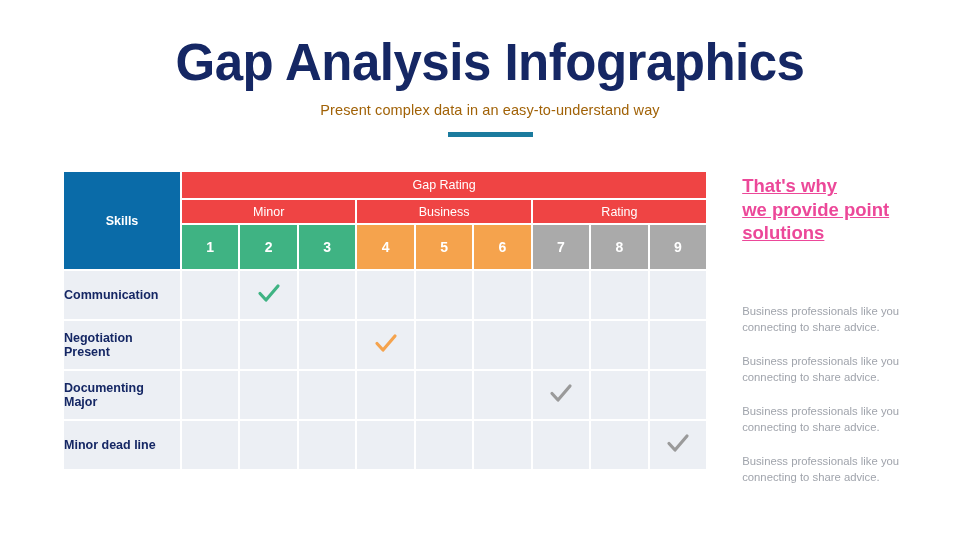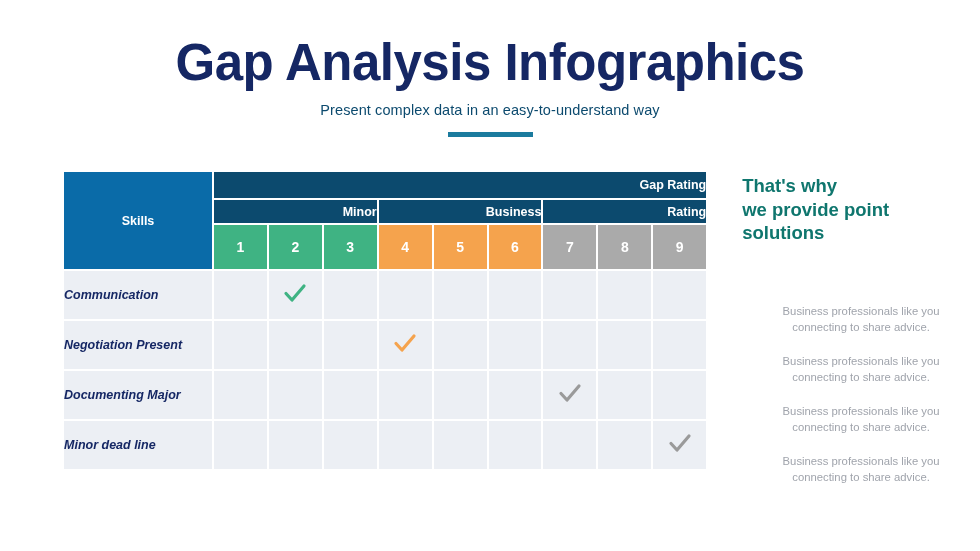--- a/index.html
+++ b/index.html
@@ -24,21 +24,21 @@
   .title {
     font-size: 51px;
     font-weight: bold;
     color: #152764;
     letter-spacing: -0.5px;
     line-height: 1.05;
     margin: 0;
   }
   .subtitle {
     font-size: 14.5px;
-    color: #0c4a6e;
+    color: #a16207;
     font-weight: normal;
     margin: 12px 0 0 0;
     letter-spacing: 0.1px;
   }
   .accent-rule {
     width: 85px;
     height: 5px;
     background: #1b7b9e;
     margin: 14px auto 0 auto;
   }
@@ -65,27 +65,27 @@
     padding: 0;
     margin: 0;
   }
   .skills-head {
     background: #0a6ba8;
     color: #ffffff;
     font-size: 12.5px;
     font-weight: bold;
     text-align: center;
     vertical-align: middle;
-    width: 148px;
+    width: 116px;
   }
   .blue-head {
-    background: #0c4a6e;
+    background: #ef4444;
     color: #ffffff;
-    font-weight: bold;
-    text-align: right;
+    font-weight: normal;
+    text-align: center;
     vertical-align: middle;
   }
   .gap-rating-head {
     font-size: 12.5px;
     height: 26px;
   }
   .band-head {
     font-size: 12.5px;
     height: 23px;
   }
@@ -103,21 +103,20 @@
 
   .skill-label {
     background: #eceff4;
     color: #152764;
     font-size: 12.5px;
     font-weight: bold;
     text-align: left;
     padding-left: 12px;
     height: 48px;
     vertical-align: middle;
-    font-style: italic;
   }
   .body-cell {
     background: #eceff4;
     height: 48px;
     text-align: center;
     vertical-align: middle;
   }
   .check {
     display: inline-block;
     line-height: 0;
@@ -126,35 +125,35 @@
 
   
   .side {
     margin-left: 34px;
     width: 240px;
     padding-top: 4px;
   }
   .side-heading {
     font-size: 18.5px;
     font-weight: bold;
-    color: #0f766e;
+    color: #ec4899;
     line-height: 1.28;
     margin: 0;
     white-space: pre-line;
+    text-decoration: underline;
   }
   .side-notes {
     margin-top: 58px;
   }
   .side-note {
     font-size: 11.3px;
     color: #a0a4ac;
     line-height: 1.45;
     height: 50px;
     white-space: pre-line;
-    text-align: center;
   }
 </style>
 </head>
 <body>
 
 <div class="header">
   <h1 class="title">Gap Analysis Infographics</h1>
   <p class="subtitle">Present complex data in an easy-to-understand way</p>
   <div class="accent-rule"></div>
 </div>

